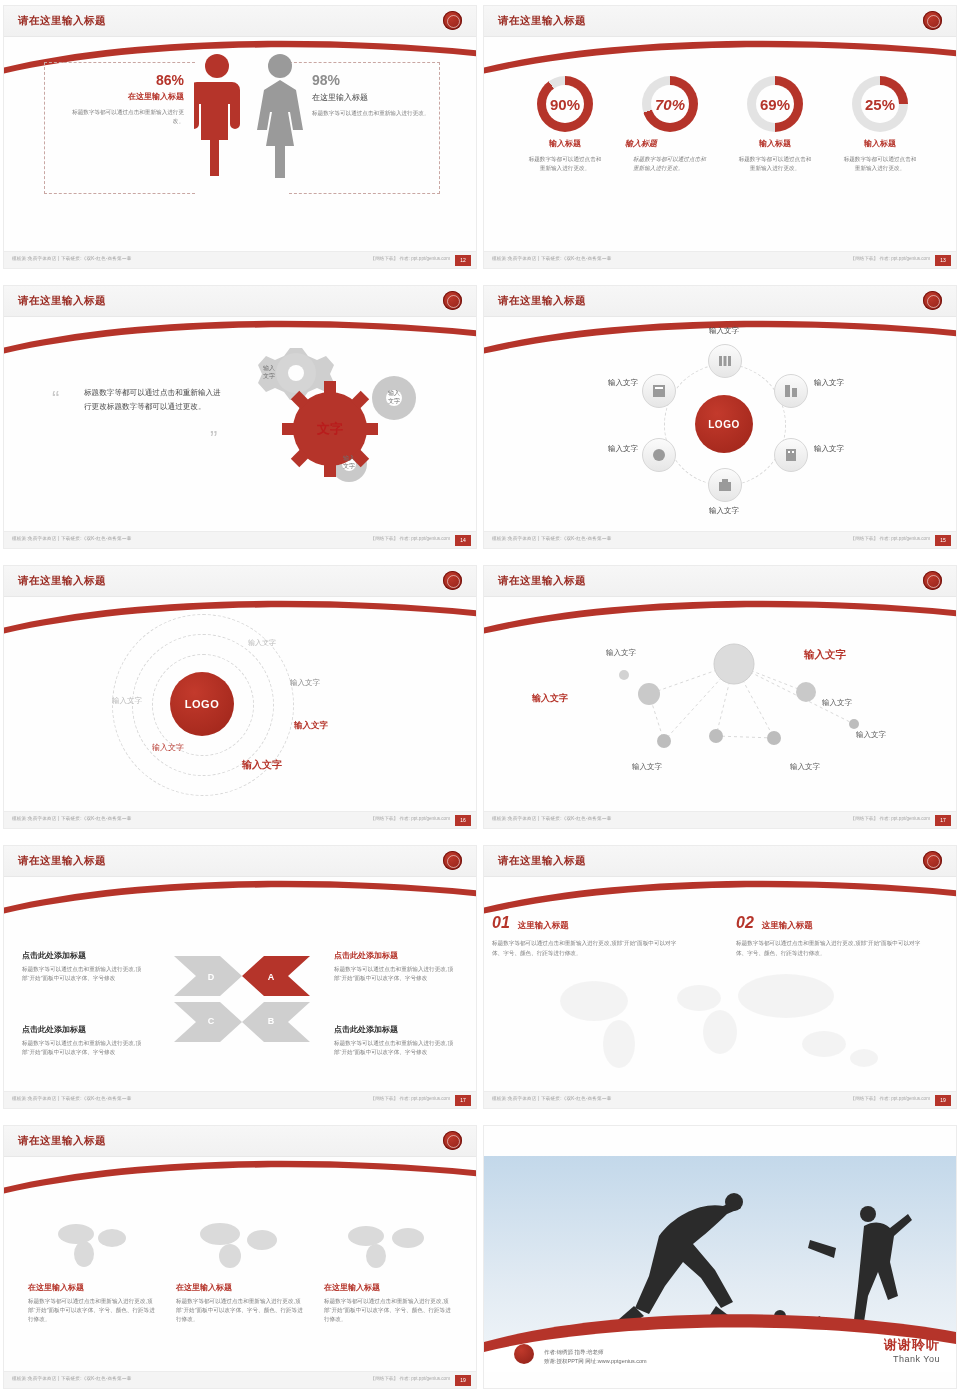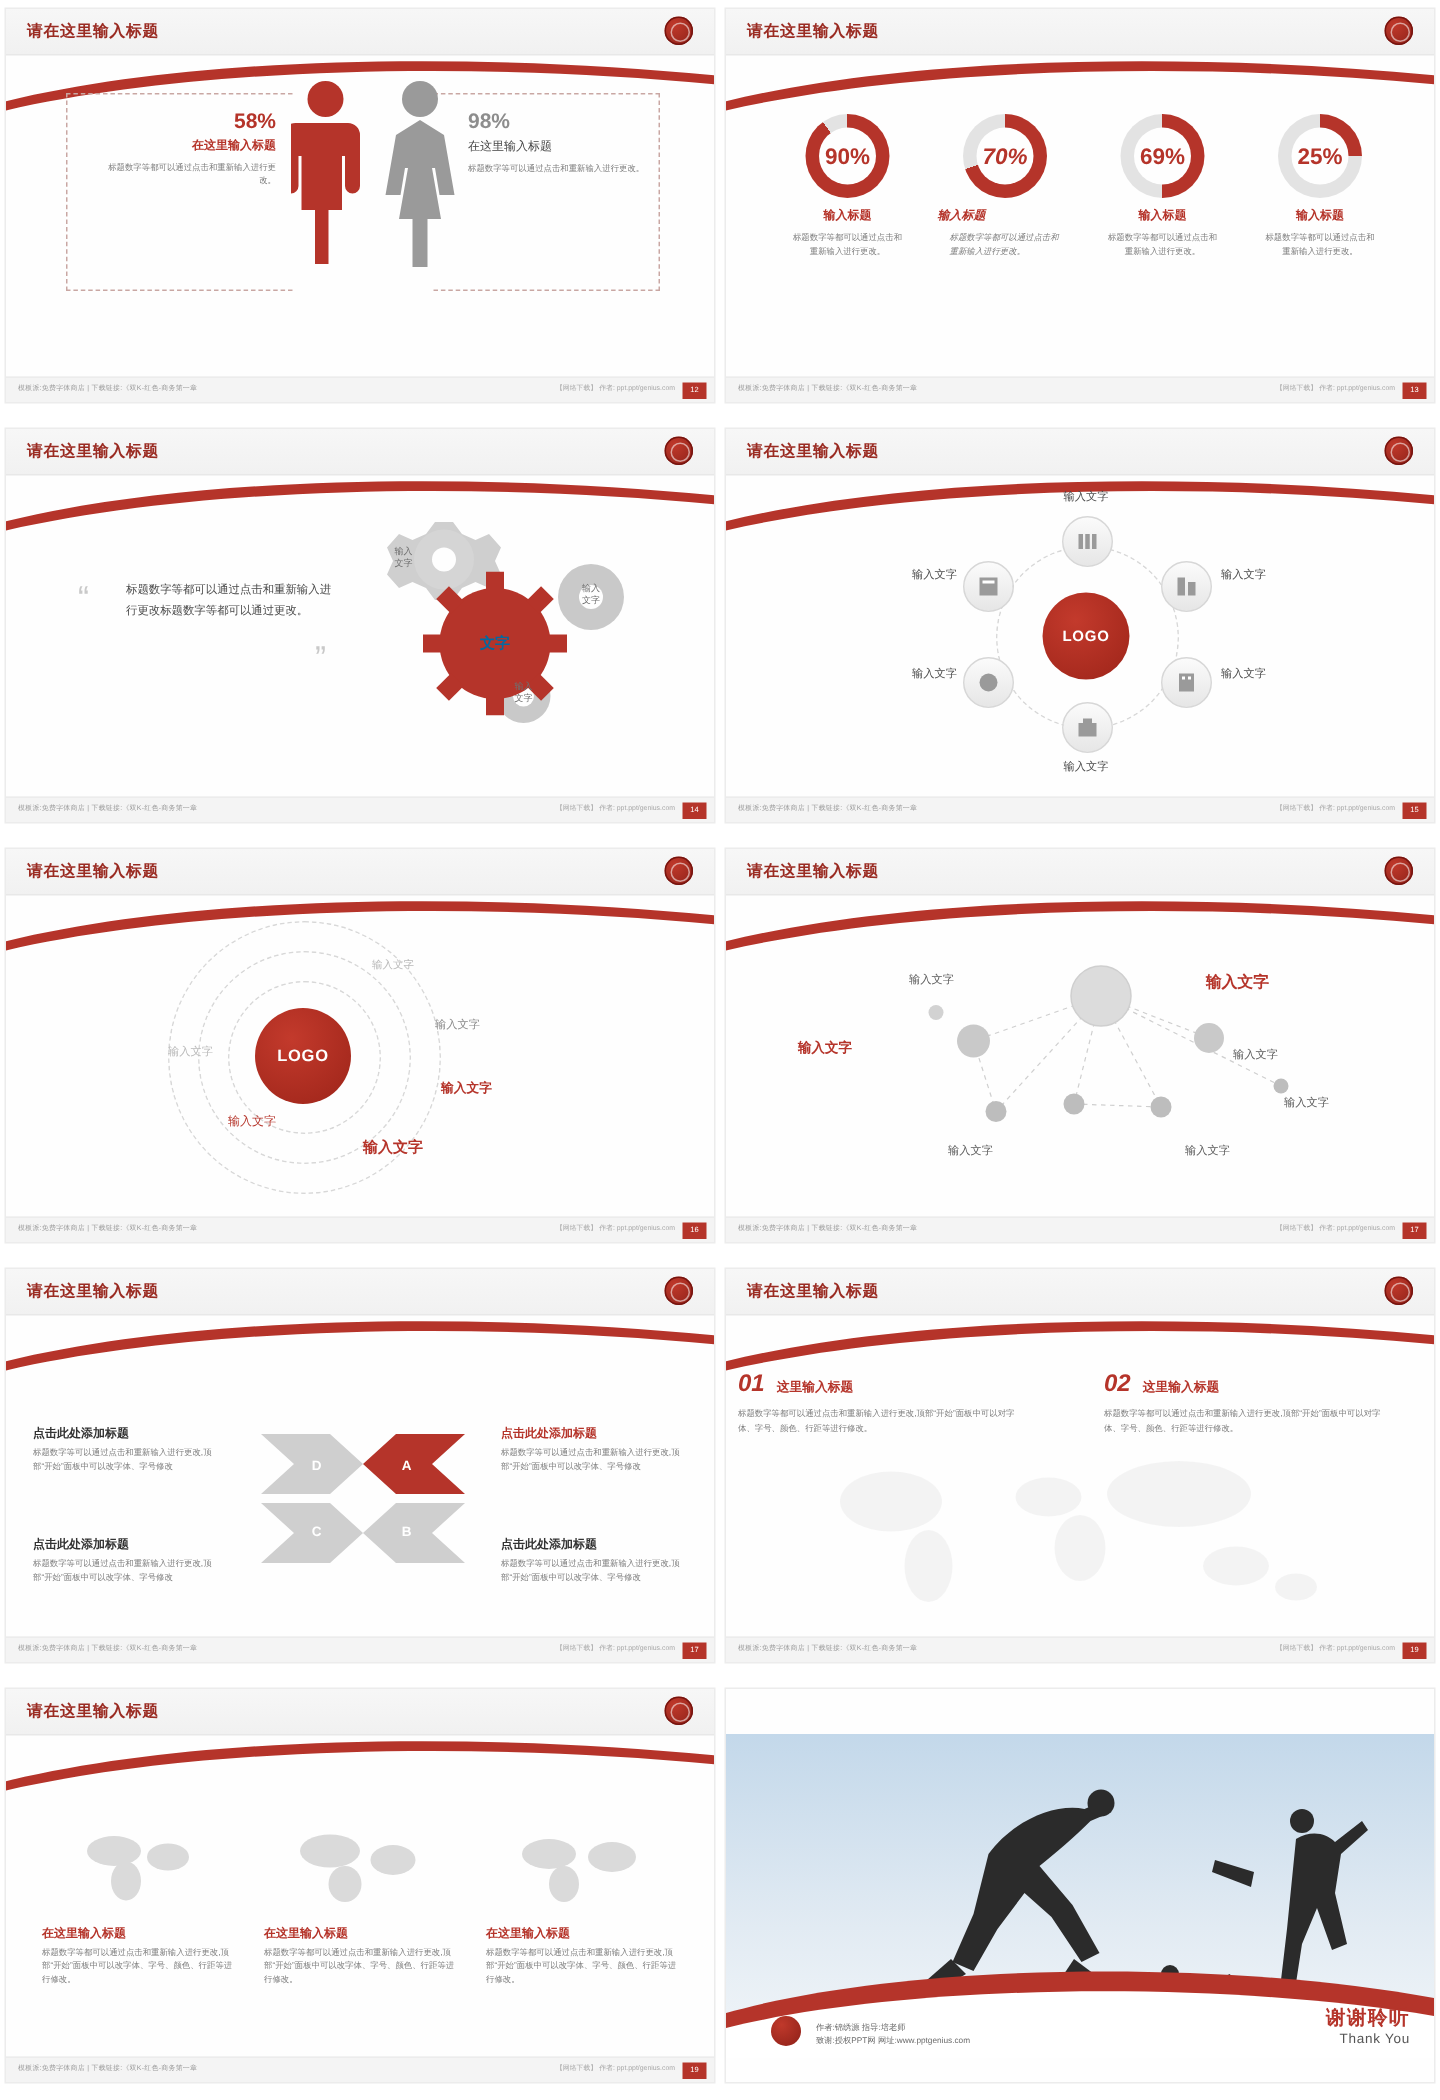--- a/index.html
+++ b/index.html
@@ -88,21 +88,21 @@
         </div>
 
         <div class="person" style="left:250px;top:8px;">
           <svg width="52" height="130" viewBox="0 0 52 130">
             <circle cx="26" cy="14" r="12" fill="#9a9a9a"></circle>
             <path d="M26,28 l16,10 l7,40 h-10 l-3,-18 l-2,0 l6,34 h-9 v32 h-10 v-32 h-9 l6,-34 l-2,0 l-3,18 h-10 l7,-40 z" fill="#9a9a9a"></path>
           </svg>
         </div>
 
         <div style="position:absolute;left:60px;top:28px;width:120px;text-align:right;">
-          <div class="pct">58%</div>
+          <div class="pct">86%</div>
           <div class="lbl-red" style="margin-top:3px;">在这里输入标题</div>
           <div class="tiny" style="margin-top:6px;text-align:right;">标题数字等都可以通过点击和重新输入进行更改。</div>
         </div>
 
         <div style="position:absolute;left:308px;top:28px;width:120px;text-align:left;">
           <div class="pct-grey">98%</div>
           <div class="lbl-dark" style="margin-top:4px;font-size:8px;">在这里输入标题</div>
           <div class="tiny" style="margin-top:6px;">标题数字等可以通过点击和重新输入进行更改。</div>
         </div>
       </div>
@@ -207,21 +207,21 @@
             <rect x="42" y="0" width="12" height="14"></rect>
               <rect x="42" y="82" width="12" height="14"></rect>
             <rect x="0" y="42" width="14" height="12"></rect>
               <rect x="82" y="42" width="14" height="12"></rect>
             <rect x="12" y="12" width="12" height="14" transform="rotate(-45 18 19)"></rect>
             <rect x="72" y="12" width="12" height="14" transform="rotate(45 78 19)"></rect>
             <rect x="12" y="70" width="12" height="14" transform="rotate(45 18 77)"></rect>
             <rect x="72" y="70" width="12" height="14" transform="rotate(-45 78 77)"></rect>
           </g>
         </svg>
-        <div style="position:absolute;left:278px;top:95px;width:96px;height:96px;display:flex;align-items:center;justify-content:center;color:#0369a1;font-size:10px;font-weight:bold;">文字</div>
+        <div style="position:absolute;left:278px;top:95px;width:96px;height:96px;display:flex;align-items:center;justify-content:center;color:#b91c1c;font-size:13px;font-weight:bold;">文字</div>
         <div style="position:absolute;left:247px;top:78px;width:36px;text-align:center;font-size:6px;color:#6f6f6f;line-height:8px;white-space:pre-line;">输入
 文字</div>
         <div style="position:absolute;left:372px;top:103px;width:36px;text-align:center;font-size:6px;color:#6f6f6f;line-height:8px;white-space:pre-line;">输入
 文字</div>
         <div style="position:absolute;left:327px;top:168px;width:36px;text-align:center;font-size:6px;color:#6f6f6f;line-height:8px;white-space:pre-line;">输入
 文字</div>
       </div>
 
       <div class="ftr">
         <div class="ftr-left">模板派:免费字体商店 | 下载链接:《双K-红色-商务第一章</div>

